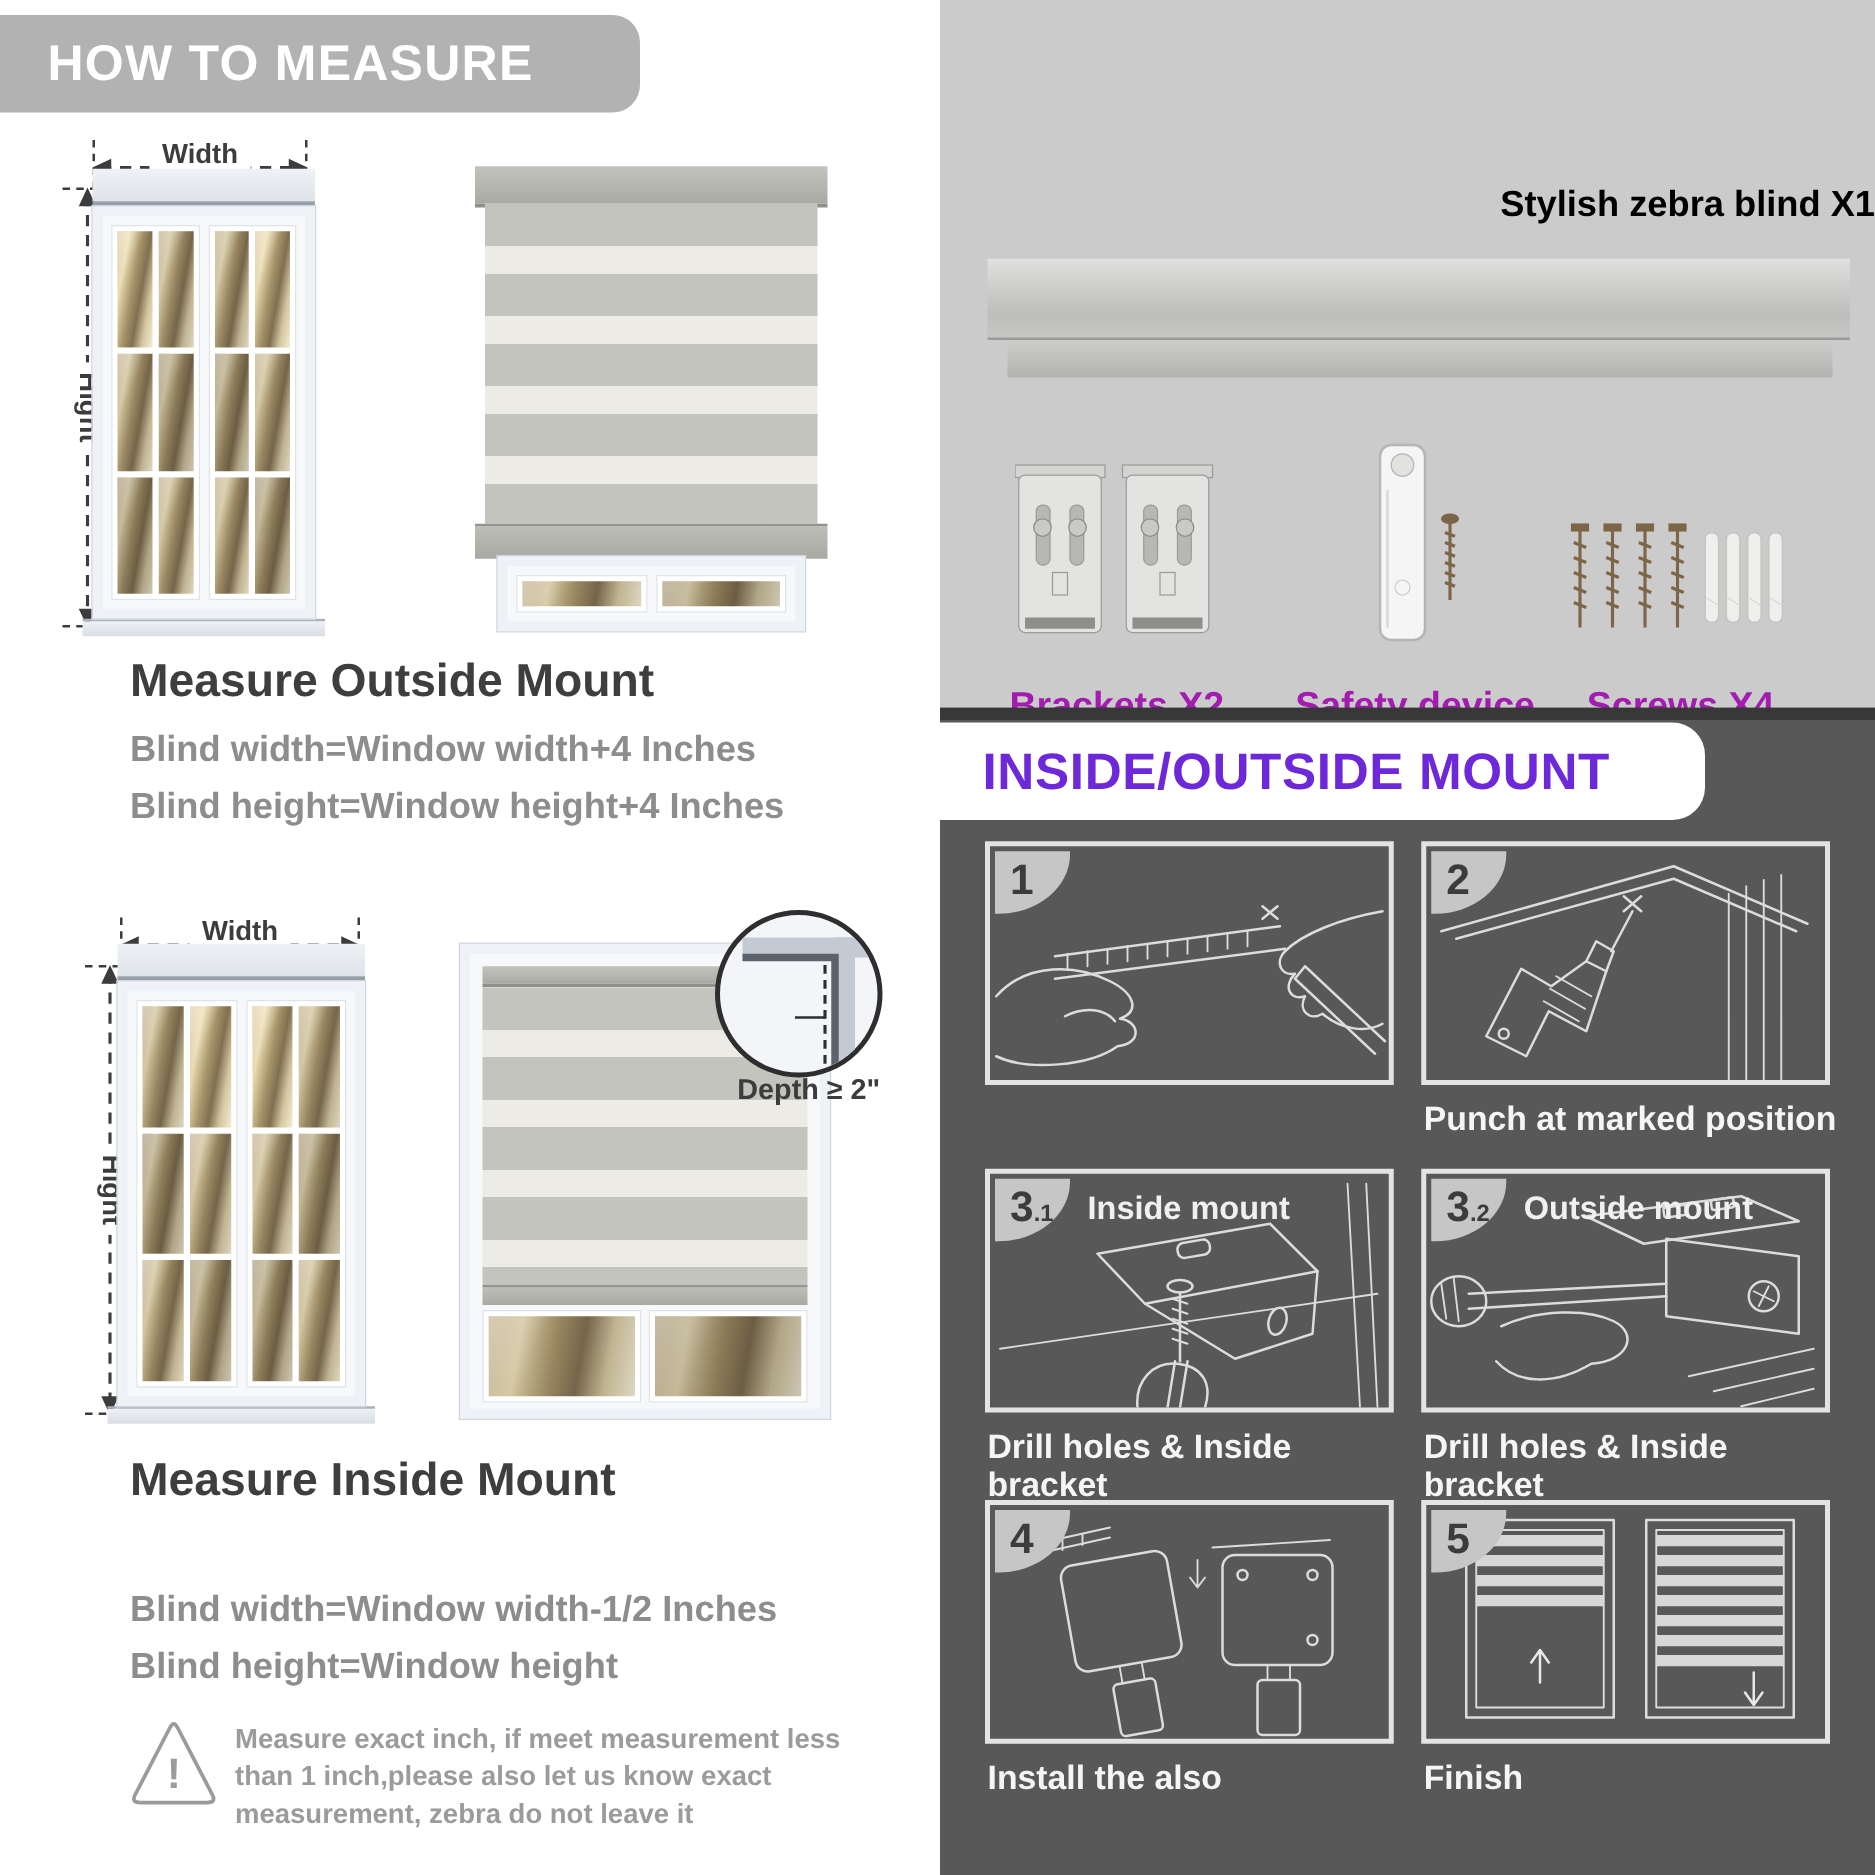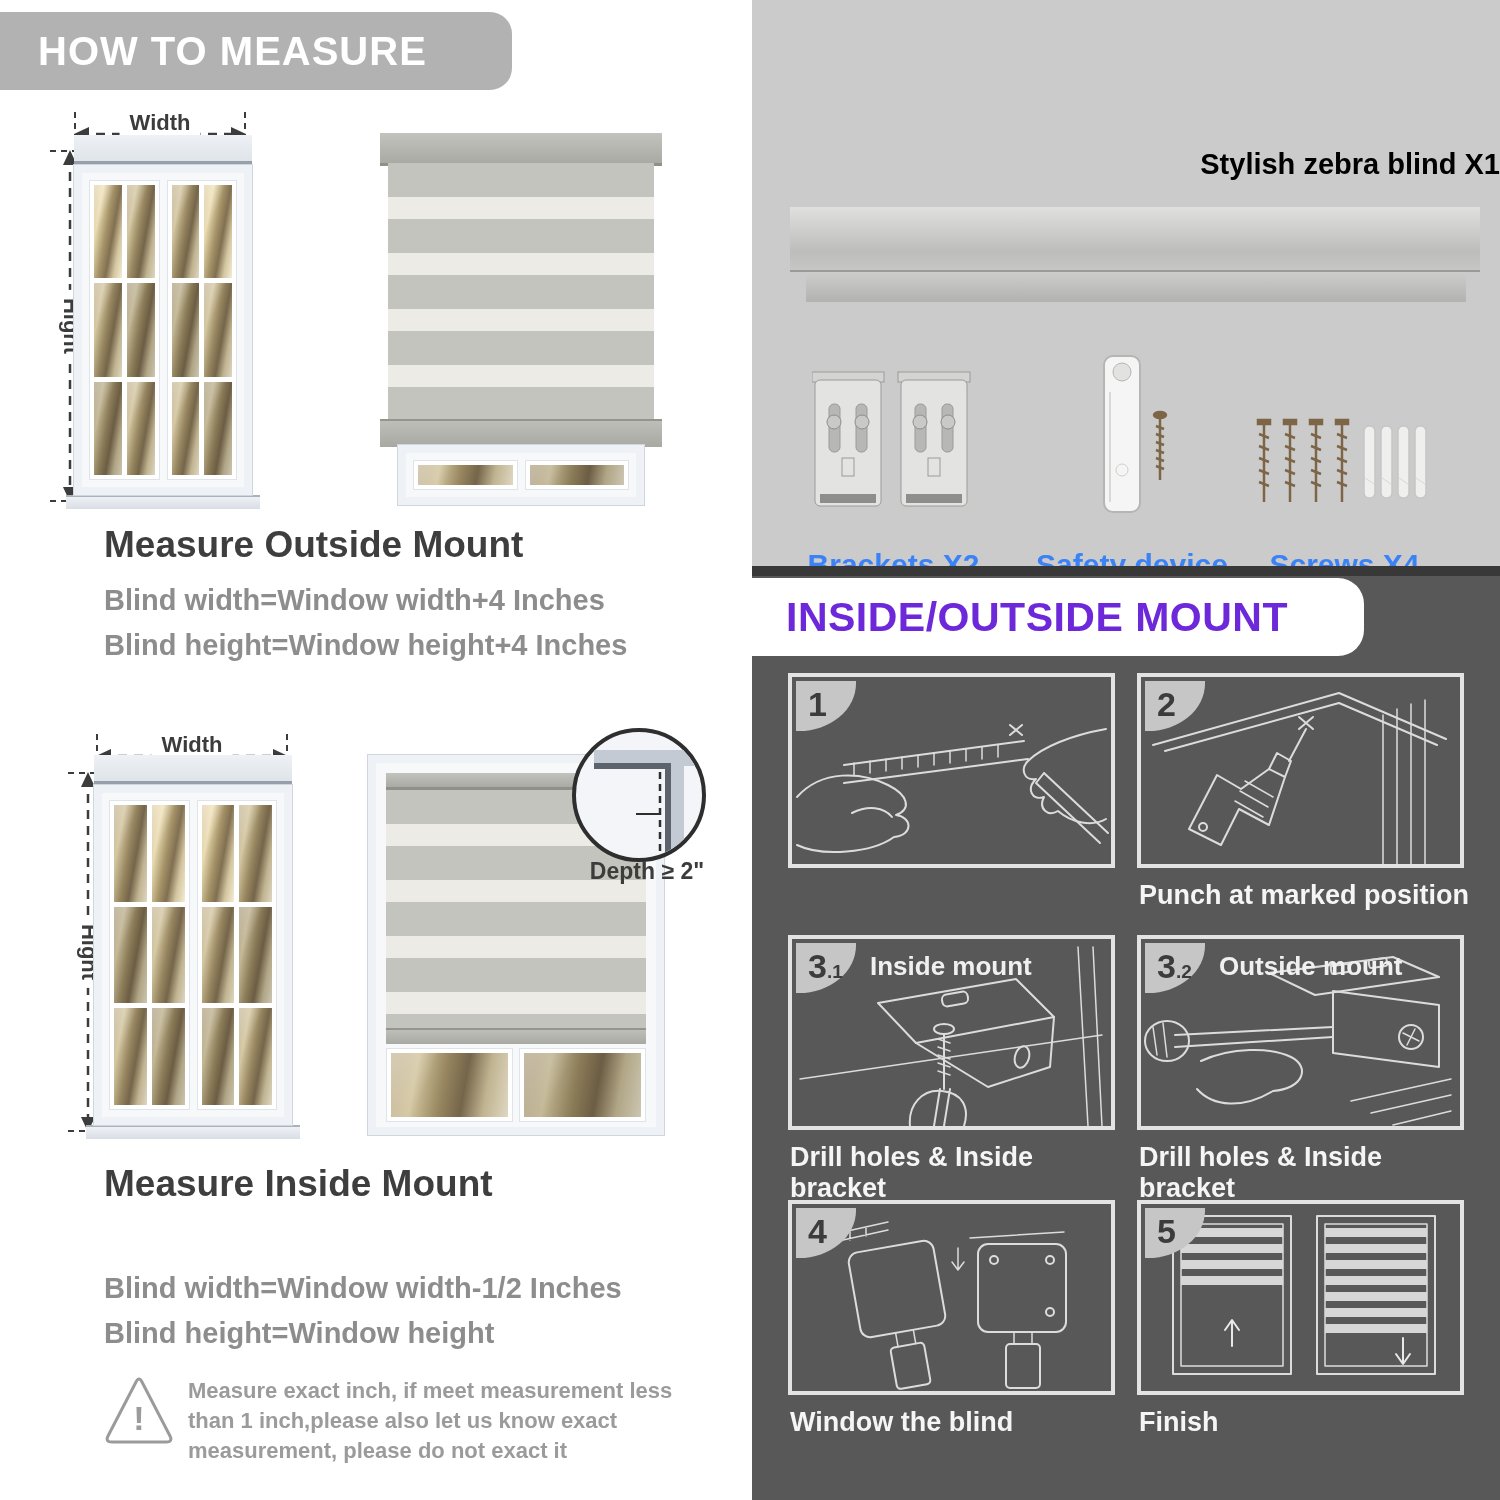--- a/index.html
+++ b/index.html
@@ -41,21 +41,21 @@
   .depth-label{font-size:23px;font-weight:bold;color:#3c3c3c;}
 
   
   .inc-bg{left:752px;top:0;width:748px;height:566px;background:#cbcbcb;}
   .hdr-included{left:752px;top:10px;width:515px;height:80px;background:#ffffff;
                 border-radius:0 24px 24px 24px;color:#c9c9c9;font-size:38px;font-weight:bold;
                 line-height:80px;padding-left:40px;box-sizing:border-box;letter-spacing:1px;}
   .blind-name{left:752px;top:148px;width:748px;text-align:right;font-size:29px;font-weight:bold;color:#000000;}
   .bar-main{left:790px;top:207px;width:690px;height:63px;background:linear-gradient(#e0e0de,#bdbdbb 70%,#c6c6c4);border-bottom:2px solid #9a9a98;}
   .bar-lip{left:806px;top:272px;width:660px;height:30px;background:linear-gradient(#cdcdcb,#b2b2b0);}
-  .inc-label{font-size:30px;font-weight:bold;color:#3b82f6;text-align:center;}
+  .inc-label{font-size:30px;font-weight:bold;color:#a21caf;text-align:center;}
 
   .dark-strip{left:752px;top:566px;width:748px;height:10px;background:#383838;}
   .dark-bg{left:752px;top:576px;width:748px;height:924px;background:#585858;}
   .hdr-mount{left:752px;top:578px;width:612px;height:78px;background:#ffffff;border-radius:0 26px 26px 0;
              color:#6d28d9;font-size:41px;font-weight:bold;line-height:78px;padding-left:34px;
              box-sizing:border-box;letter-spacing:.5px;}
 
   .step-panel{width:327px;height:195px;border:4px solid #e3e3e3;box-sizing:border-box;position:absolute;background:#585858;}
   .badge{position:absolute;top:4px;left:4px;width:60px;height:50px;background:#c6c6c6;border-radius:0 0 95% 0;
          color:#3c3c3c;font-weight:bold;font-size:34px;line-height:46px;padding-left:12px;box-sizing:border-box;}
@@ -214,21 +214,21 @@
 
   <div class="abs" style="left:98px;top:1372px;width:82px;height:82px;">
     <svg width="82" height="82">
       <path d="M44,10 L72,64 Q75,70 68,70 L14,70 Q7,70 10,64 L38,10 Q41,4 44,10 Z" fill="none" stroke="#9b9b9b" stroke-width="3" stroke-linejoin="round"></path>
       <text x="41" y="58" text-anchor="middle" font-size="34" font-weight="bold" fill="#9b9b9b" font-family="Liberation Sans, sans-serif">!</text>
     </svg>
   </div>
   <div class="abs warn-text" style="left:188px;top:1376px;width:500px;">
     <div>Measure exact inch, if meet measurement less</div>
     <div>than 1 inch,please also let us know exact</div>
-    <div>measurement, please do not exact it</div>
+    <div>measurement, zebra do not leave it</div>
   </div>
 
   <div class="abs inc-bg"></div>
   <div class="abs blind-name">Stylish zebra blind X1</div>
   <div class="abs bar-main"></div>
   <div class="abs bar-lip"></div>
 
   <div class="abs" style="left:812px;top:366px;">
     <svg width="160" height="152">
       <g>
@@ -392,21 +392,21 @@
       <path d="M178,34 L272,28" stroke-width="1.5"></path>
       <rect x="186" y="40" width="88" height="88" rx="10"></rect>
       <circle cx="202" cy="56" r="4"></circle>
         <circle cx="258" cy="56" r="4"></circle>
         <circle cx="258" cy="108" r="4"></circle>
       <path d="M222,128 l0,12 M240,128 l0,12" stroke-width="1.5"></path>
       <rect x="214" y="140" width="34" height="44" rx="4"></rect>
     </svg>
     <div class="badge"><span>4</span><span class="suf"></span></div>
   </div>
-  <div class="caption" style="left:790px;top:1407px;">Window the blind</div>
+  <div class="caption" style="left:790px;top:1407px;">Install the also</div>
 
   <div class="step-panel" style="left:1137px;top:1200px;">
     <svg class="lineart" width="319" height="187" viewBox="0 0 319 187">
       <rect x="32" y="12" width="118" height="158"></rect>
       <rect x="40" y="20" width="102" height="142" stroke-width="1.5"></rect>
       <g fill="#d7d7d7" stroke="none">
         <rect x="40" y="24" width="102" height="9"></rect>
           <rect x="40" y="40" width="102" height="9"></rect>
         <rect x="40" y="56" width="102" height="9"></rect>
           <rect x="40" y="72" width="102" height="9"></rect>

